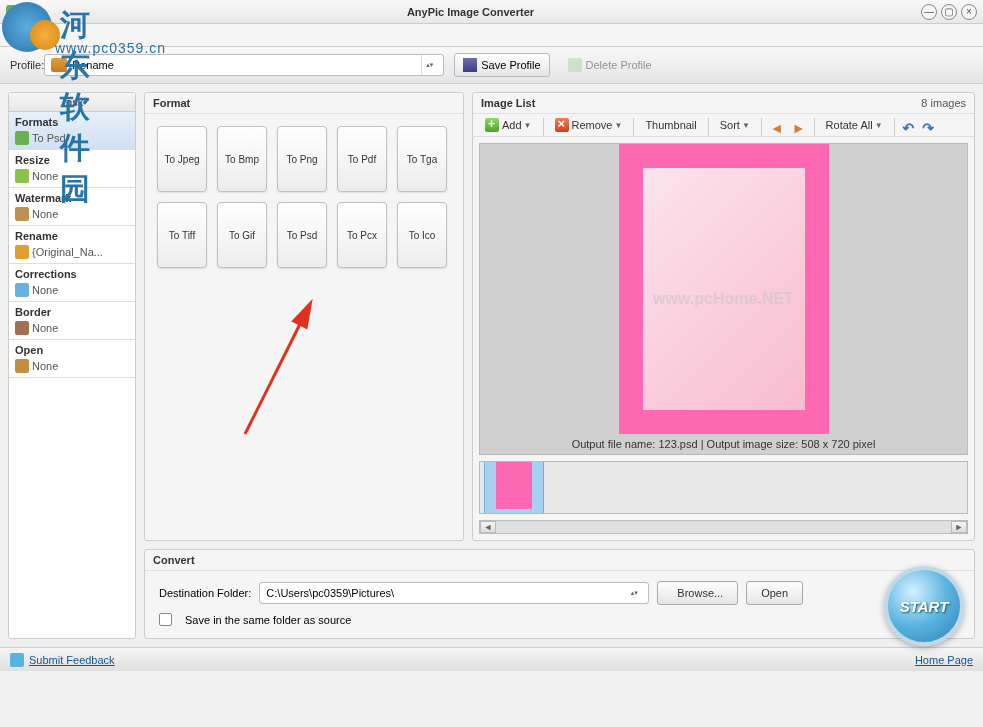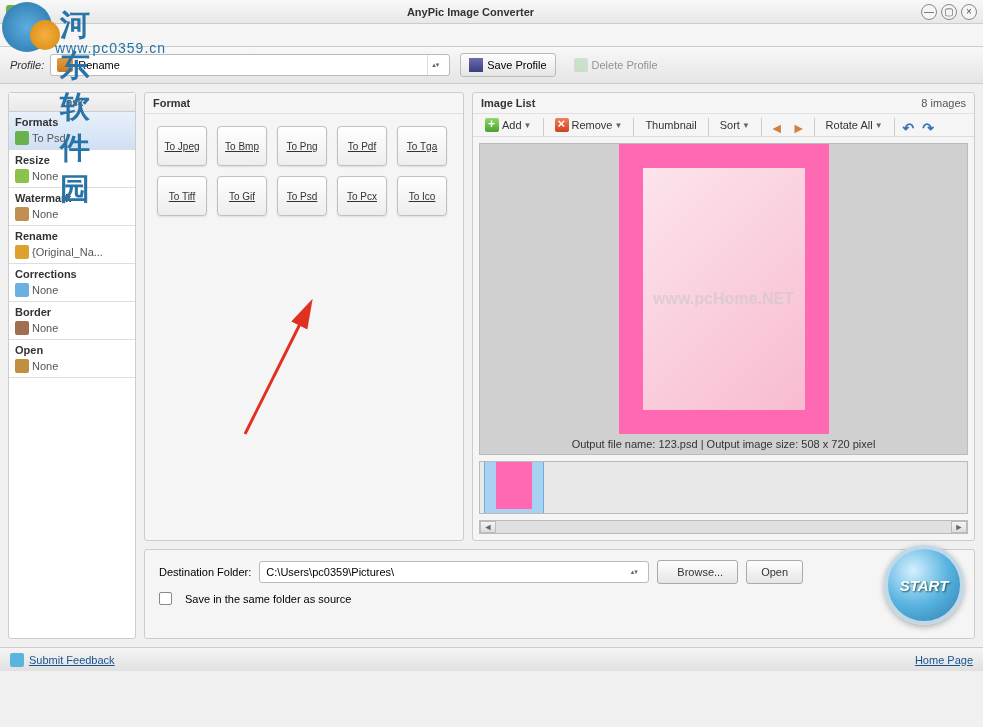--- a/index.html
+++ b/index.html
@@ -13,21 +13,21 @@
 .watermark-logo { position: absolute; top: 0; left: 0; z-index: 100; pointer-events: none; }
 .watermark-logo .circ { width: 50px; height: 50px; border-radius: 50%; background: radial-gradient(#5dade2,#2874a6); position: absolute; top: 2px; left: 2px; }
 .watermark-logo .circ2 { width: 30px; height: 30px; border-radius: 50%; background: radial-gradient(#f5b041,#d68910); position: absolute; top: 20px; left: 30px; }
 .watermark-logo .txt1 { position: absolute; top: 5px; left: 60px; font-size: 30px; font-weight: bold; color: #2874a6; font-family: "SimHei", sans-serif; }
 .watermark-logo .txt2 { position: absolute; top: 40px; left: 55px; font-size: 14px; color: #2874a6; letter-spacing: 1px; }
 
 .menubar { height: 22px; background: #f5f5f5; display: flex; align-items: center; padding: 0 6px; color: #555; }
 .menubar span { margin-right: 10px; cursor: pointer; }
 
 .toolbar { height: 38px; background: linear-gradient(#f8f8f8,#e5e5e5); border-top: 1px solid #ccc; border-bottom: 1px solid #ccc; display: flex; align-items: center; padding: 0 10px; }
-.toolbar label { margin-right: 6px; color: #333; font-style: italic; }
+.toolbar label { color: #333; }
 .profile-select { flex: 0 0 400px; height: 22px; border: 1px solid #bbb; background: #fff; display: flex; align-items: center; padding: 0 6px; border-radius: 3px; }
 .profile-select .pic { width: 16px; height: 14px; background: linear-gradient(#e49b3f,#c77d1f); border-radius: 2px; margin-right: 5px; }
 .profile-select .updn { width: 16px; height: 20px; border-left: 1px solid #ddd; display: flex; flex-direction: column; align-items: center; justify-content: center; margin-left: auto; font-size: 7px; color: #666; }
 .tb-btn { height: 24px; background: linear-gradient(#fefefe,#e5e5e5); border: 1px solid #bbb; border-radius: 3px; display: flex; align-items: center; padding: 0 8px; margin-left: 10px; cursor: pointer; }
 .tb-btn.disabled { opacity: 0.4; cursor: default; border: none; background: none; text-align: center; }
 .tb-btn .ico { width: 14px; height: 14px; margin-right: 4px; }
 
 .main { display: flex; height: 563px; padding: 8px; gap: 8px; }
 .sidebar { width: 128px; background: #fff; border: 1px solid #ccc; border-radius: 3px; }
 .task-hdr { background: linear-gradient(#f5f5f5,#e8e8e8); border-bottom: 1px solid #ccc; text-align: center; padding: 3px; color: #333; font-weight: normal; }
@@ -38,21 +38,21 @@
 .task-sec .ico { width: 14px; height: 14px; margin-right: 3px; display: inline-block; }
 
 .center { flex: 1; display: flex; flex-direction: column; gap: 8px; }
 .top-panels { display: flex; gap: 8px; flex: 1; min-height: 0; }
 .panel { background: #f5f5f5; border: 1px solid #ccc; border-radius: 3px; display: flex; flex-direction: column; }
 .panel-hdr { padding: 4px 8px; color: #333; font-weight: bold; border-bottom: 1px solid #e0e0e0; display: flex; }
 .panel-hdr .right { margin-left: auto; font-weight: normal; color: #555; }
 
 .format-panel { width: 320px; }
 .format-body { padding: 12px; display: flex; flex-wrap: wrap; gap: 10px; align-content: flex-start; position: relative; }
-.fmt-btn { width: 50px; height: 40px; background: linear-gradient(#fff,#ededed); border: 1px solid #c0c0c0; border-radius: 4px; display: flex; align-items: center; justify-content: center; cursor: pointer; color: #333; font-size: 10px; box-shadow: 0 1px 2px rgba(0,0,0,0.1); text-decoration: underline; }
+.fmt-btn { width: 50px; height: 66px; background: linear-gradient(#fff,#ededed); border: 1px solid #c0c0c0; border-radius: 4px; display: flex; align-items: center; justify-content: center; cursor: pointer; color: #333; font-size: 10px; box-shadow: 0 1px 2px rgba(0,0,0,0.1); }
 
 .arrow-ann { position: absolute; top: 180px; left: 90px; pointer-events: none; }
 .arrow-ann svg { width: 90px; height: 150px; }
 
 .imglist-panel { flex: 1; min-width: 0; }
 .il-toolbar { height: 30px; border-bottom: 1px solid #ddd; display: flex; align-items: flex-end; padding: 0 6px; gap: 2px; }
 .il-btn { height: 22px; display: flex; align-items: center; padding: 0 6px; cursor: pointer; border-radius: 2px; color: #333; }
 .il-btn .ico { width: 14px; height: 14px; margin-right: 3px; }
 .il-sep { width: 1px; height: 18px; background: #ccc; margin: 0 3px; }
 .il-drop { font-size: 8px; color: #666; margin-left: 2px; }
@@ -264,20 +264,21 @@
         </div>
         <div class="scroll-h">
           <div class="arr">◄</div>
           <div class="track"></div>
           <div class="arr">►</div>
         </div>
       </div>
     </div>
 
     <div class="panel convert-panel">
+      <div class="panel-hdr">Convert</div>
       <div class="convert-body">
         <div class="convert-row">
           <label>Destination Folder:</label>
           <div class="dest-input">
             <span>C:\Users\pc0359\Pictures\</span>
             <div class="updn">▴▾</div>
           </div>
           <div class="btn">
             <span class="ico ico-folder" style="margin-right:5px;"></span>
             <span>Browse...</span>

